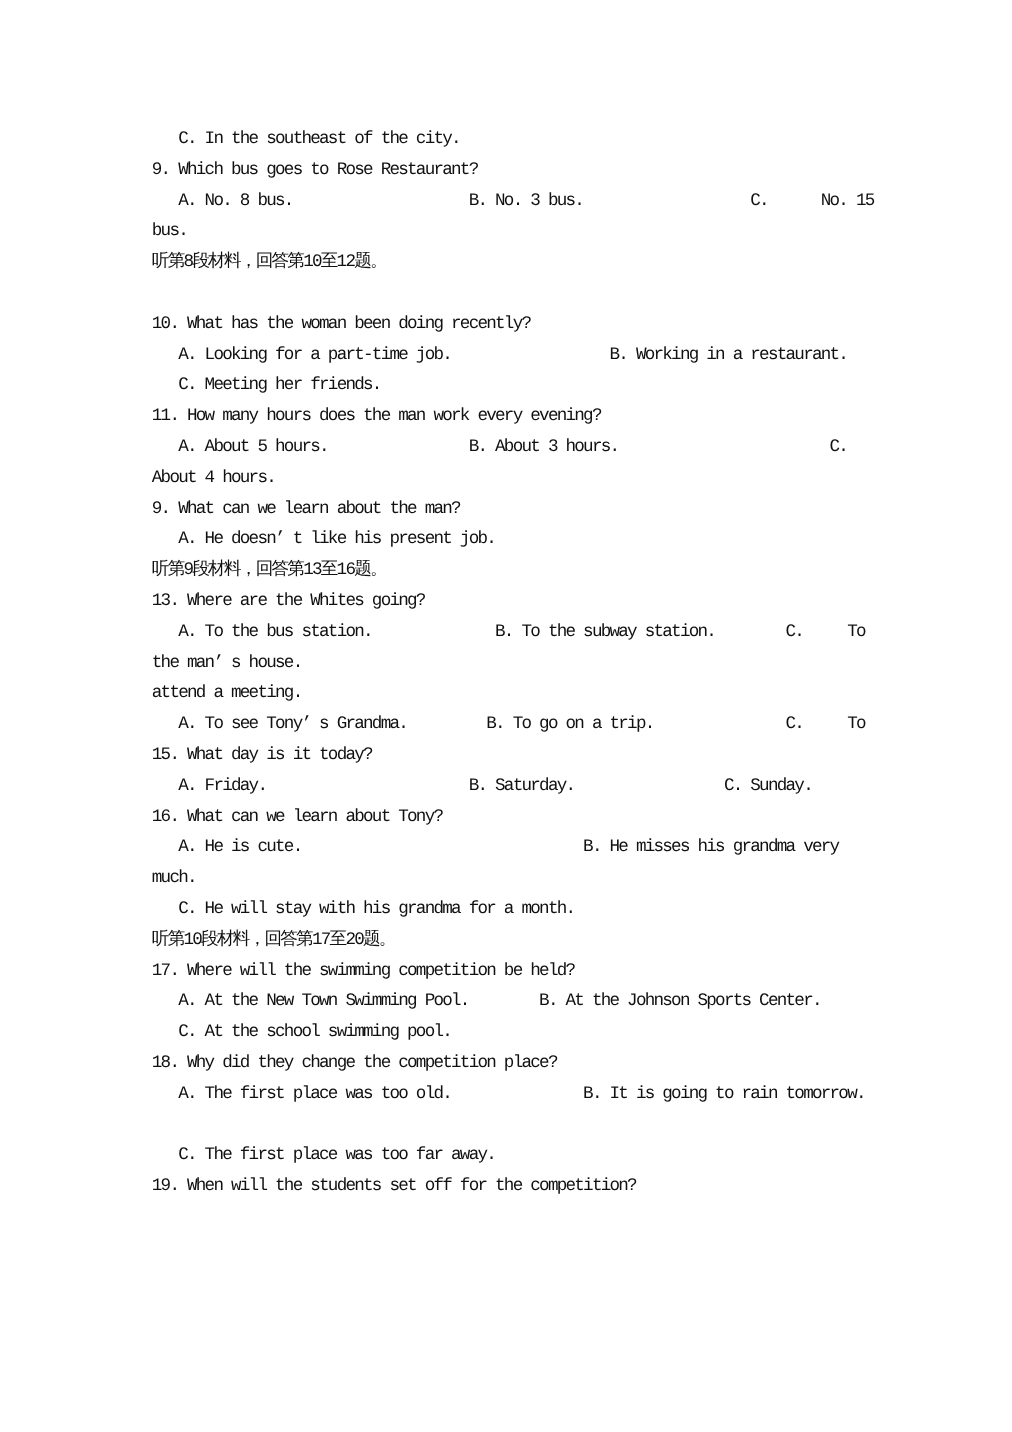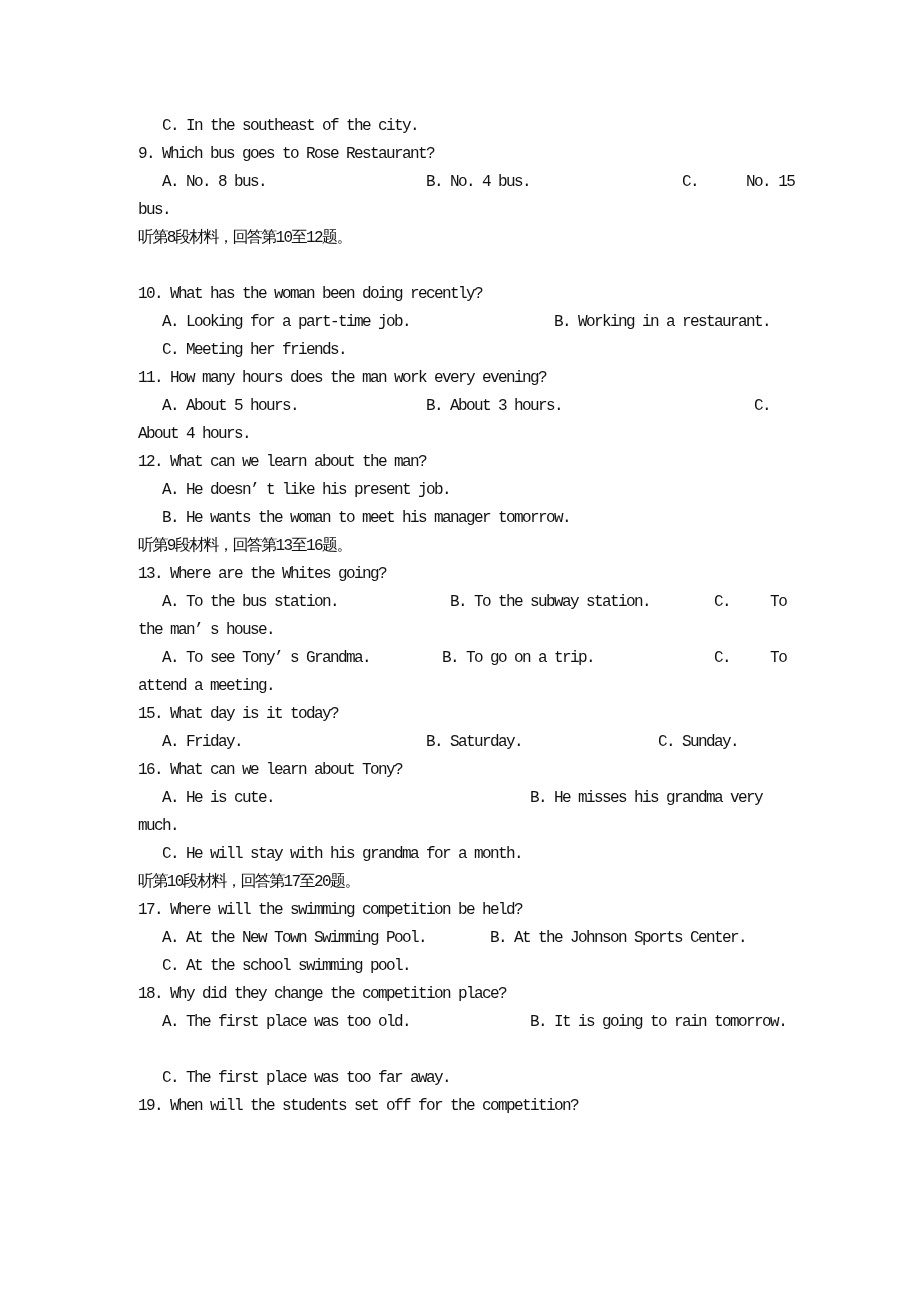--- a/index.html
+++ b/index.html
@@ -30,39 +30,38 @@
     white-space: pre;
   }
 </style>
 </head>
 <body>
 
 <div class="page">
   <div class="doc">
       <div class="line">   C. In the southeast of the city.</div>
       <div class="line">9. Which bus goes to Rose Restaurant?</div>
-      <div class="line">   A. No. 8 bus.                    B. No. 4 bus.                   C.      No. 15</div>
+      <div class="line">   A. No. 8 bus.                    B. No. 3 bus.                   C.      No. 15</div>
       <div class="line">bus.</div>
       <div class="line">听第8段材料，回答第10至12题。</div>
       <div class="line"></div>
       <div class="line">10. What has the woman been doing recently?</div>
       <div class="line">   A. Looking for a part-time job.                  B. Working in a restaurant.</div>
       <div class="line">   C. Meeting her friends.</div>
       <div class="line">11. How many hours does the man work every evening?</div>
       <div class="line">   A. About 5 hours.                B. About 3 hours.                        C.</div>
       <div class="line">About 4 hours.</div>
-      <div class="line">12. What can we learn about the man?</div>
+      <div class="line">9. What can we learn about the man?</div>
       <div class="line">   A. He doesn’ t like his present job.</div>
-      <div class="line">   B. He wants the woman to meet his manager tomorrow.</div>
       <div class="line">听第9段材料，回答第13至16题。</div>
       <div class="line">13. Where are the Whites going?</div>
       <div class="line">   A. To the bus station.              B. To the subway station.        C.     To</div>
       <div class="line">the man’ s house.</div>
+      <div class="line">attend a meeting.</div>
       <div class="line">   A. To see Tony’ s Grandma.         B. To go on a trip.               C.     To</div>
-      <div class="line">attend a meeting.</div>
       <div class="line">15. What day is it today?</div>
       <div class="line">   A. Friday.                       B. Saturday.                 C. Sunday.</div>
       <div class="line">16. What can we learn about Tony?</div>
       <div class="line">   A. He is cute.                                B. He misses his grandma very</div>
       <div class="line">much.</div>
       <div class="line">   C. He will stay with his grandma for a month.</div>
       <div class="line">听第10段材料，回答第17至20题。</div>
       <div class="line">17. Where will the swimming competition be held?</div>
       <div class="line">   A. At the New Town Swimming Pool.        B. At the Johnson Sports Center.</div>
       <div class="line">   C. At the school swimming pool.</div>

